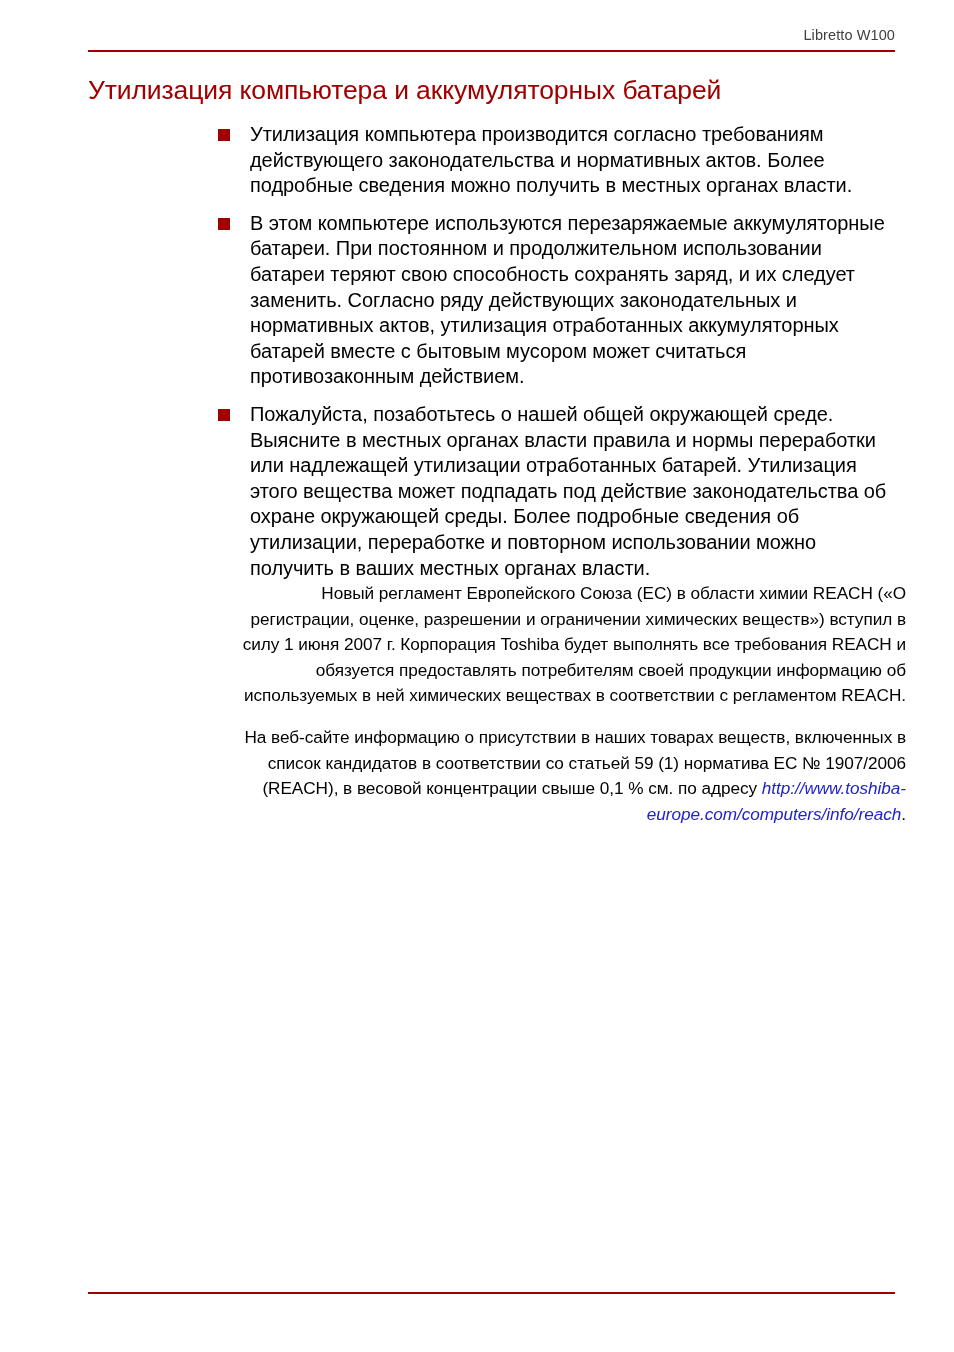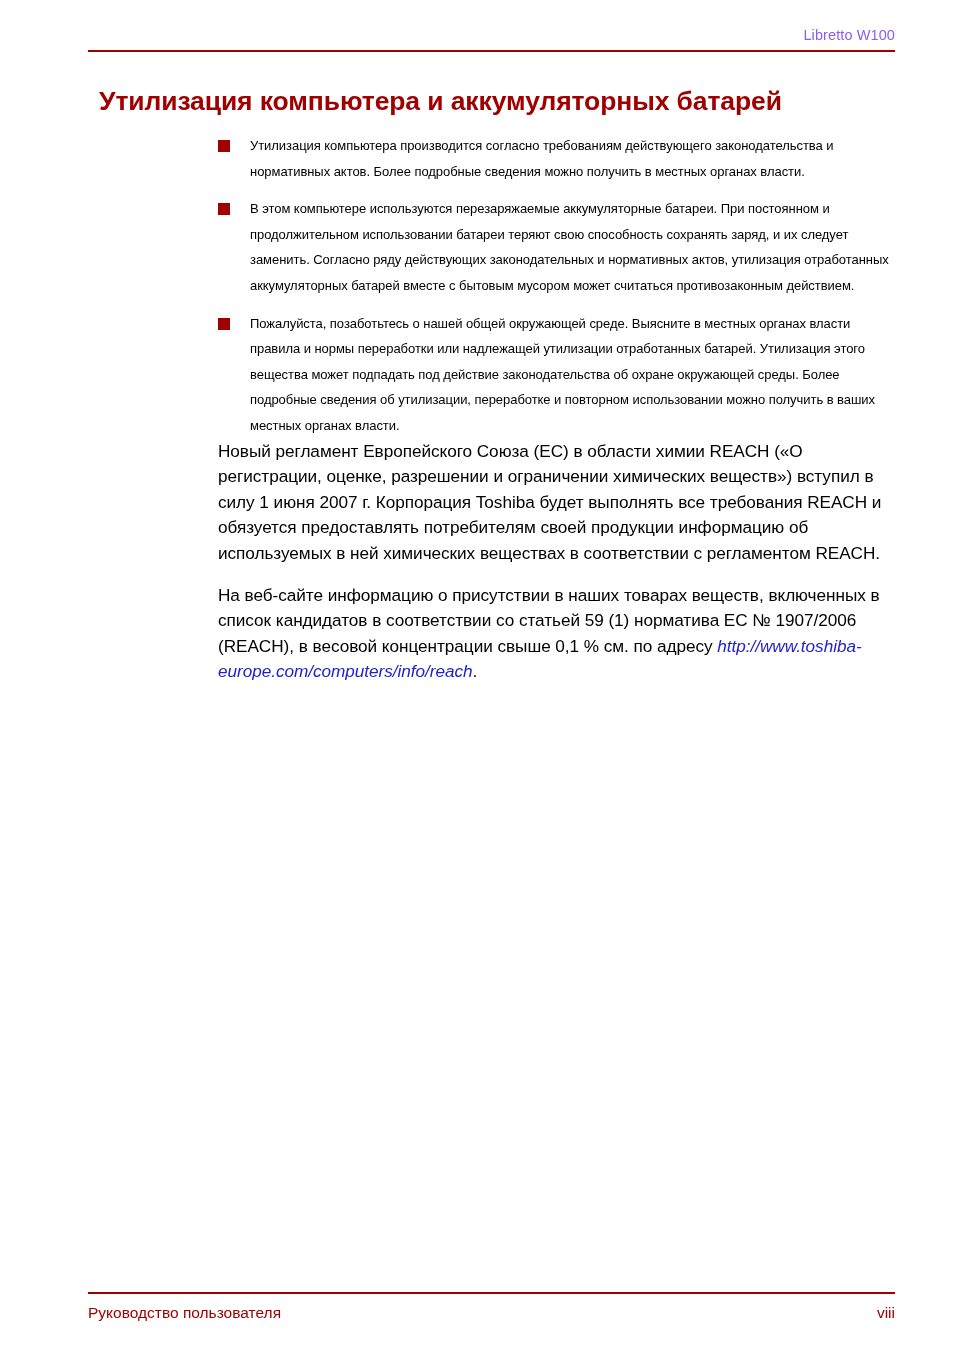--- a/index.html
+++ b/index.html
@@ -29,43 +29,43 @@
     left: 88px;
     right: 59px;
     top: 26px;
     height: 38px;
   }
   .page-header .header-text {
     display: block;
     text-align: right;
     font-size: 14.5px;
     line-height: 18px;
-    color: #8b5cf6;
+    color: #404040;
     letter-spacing: 0.1px;
   }
   .page-header .header-rule {
     display: block;
     margin-top: 6px;
     height: 2px;
     background: #a00000;
   }
 
   
   .content {
     position: absolute;
     left: 0;
     right: 0;
     top: 74px;
   }
 
   h1.section-title {
-    margin: 11px;
+    margin: 0;
     padding: 0 59px 0 88px;
     font-size: 26.5px;
-    font-weight: bold;
+    font-weight: normal;
     line-height: 32px;
     color: #a00000;
     letter-spacing: -0.1px;
   }
 
   .section-one-title { margin-top: 10px; }
   .section-two-title { margin-top: 42px; }
 
   
   ul.bullet-list {
@@ -83,34 +83,35 @@
   .bullet-marker {
     position: absolute;
     left: 218px;
     top: 7px;
     width: 12px;
     height: 12px;
     background: #a00000;
   }
   .bullet-text {
     display: block;
-    font-size: 13px;
+    font-size: 20px;
     line-height: 25.6px;
     color: #000000;
     letter-spacing: -0.05px;
   }
 
   
   p.body-para {
     margin: 0 0 16px 0;
-    padding: 0 72px 0 218px;
+    padding: 0 48px 0 218px;
     font-size: 17.2px;
     line-height: 25.6px;
     color: #000000;
     letter-spacing: -0.05px;
+    text-align: right;
   }
   p.body-para:last-child { margin-bottom: 16px; }
   .reach-body { margin-top: 17px; }
 
   a.inline-link {
     color: #2222cc;
     font-style: italic;
     text-decoration: none;
   }
 
@@ -173,19 +174,15 @@
     <p class="body-para reach-body">Новый регламент Европейского Союза (ЕС) в области химии REACH («О регистрации, оценке, разрешении и ограничении химических веществ») вступил в силу 1 июня 2007 г. Корпорация Toshiba будет выполнять все требования REACH и обязуется предоставлять потребителям своей продукции информацию об используемых в ней химических веществах в соответствии с регламентом REACH.</p>
 
     <p class="body-para">
       <span>На веб-сайте информацию о присутствии в наших товарах веществ, включенных в список кандидатов в соответствии со статьей 59 (1) норматива ЕС № 1907/2006 (REACH), в весовой концентрации свыше 0,1 % см. по адресу </span><a class="inline-link" href="#">http://www.toshiba-europe.com/computers/info/reach</a><span>.</span>
     </p>
 
   </div>
 
   <div class="page-footer">
     <span class="footer-rule"></span>
-    <div class="footer-row">
-      <span class="footer-left">Руководство пользователя</span>
-      <span class="footer-right">viii</span>
-    </div>
   </div>
 
 </div>
 
 </body></html>

